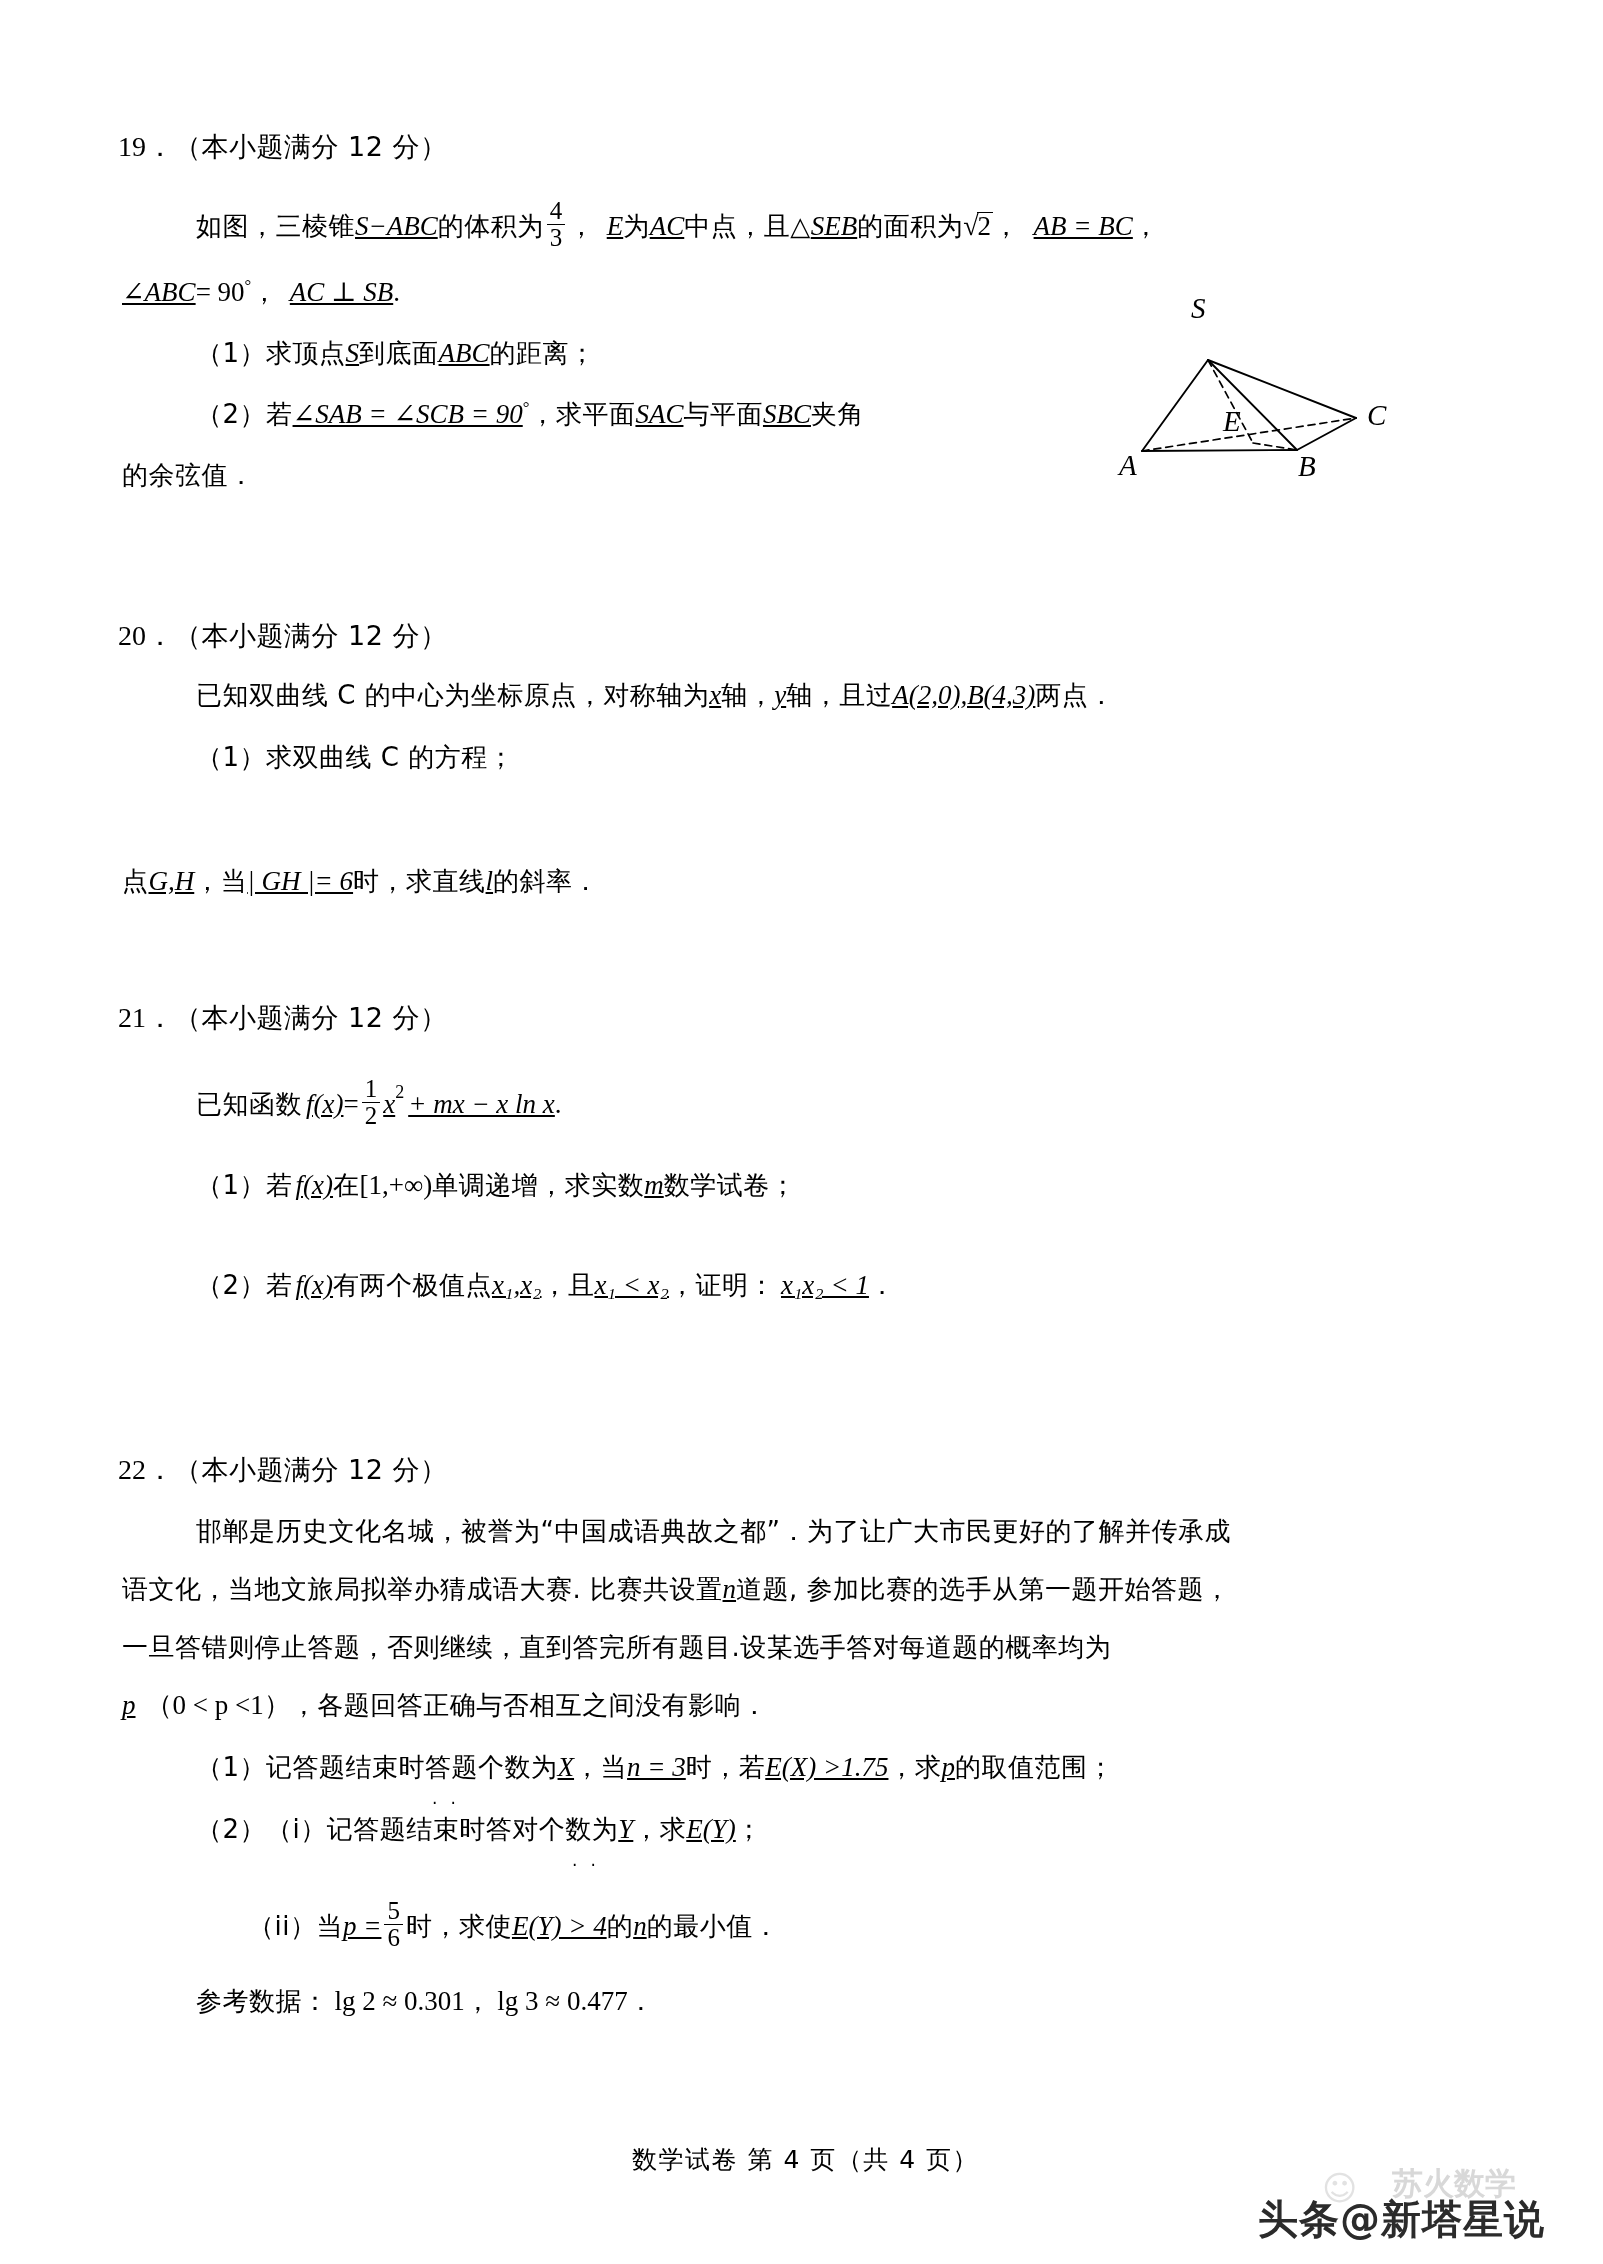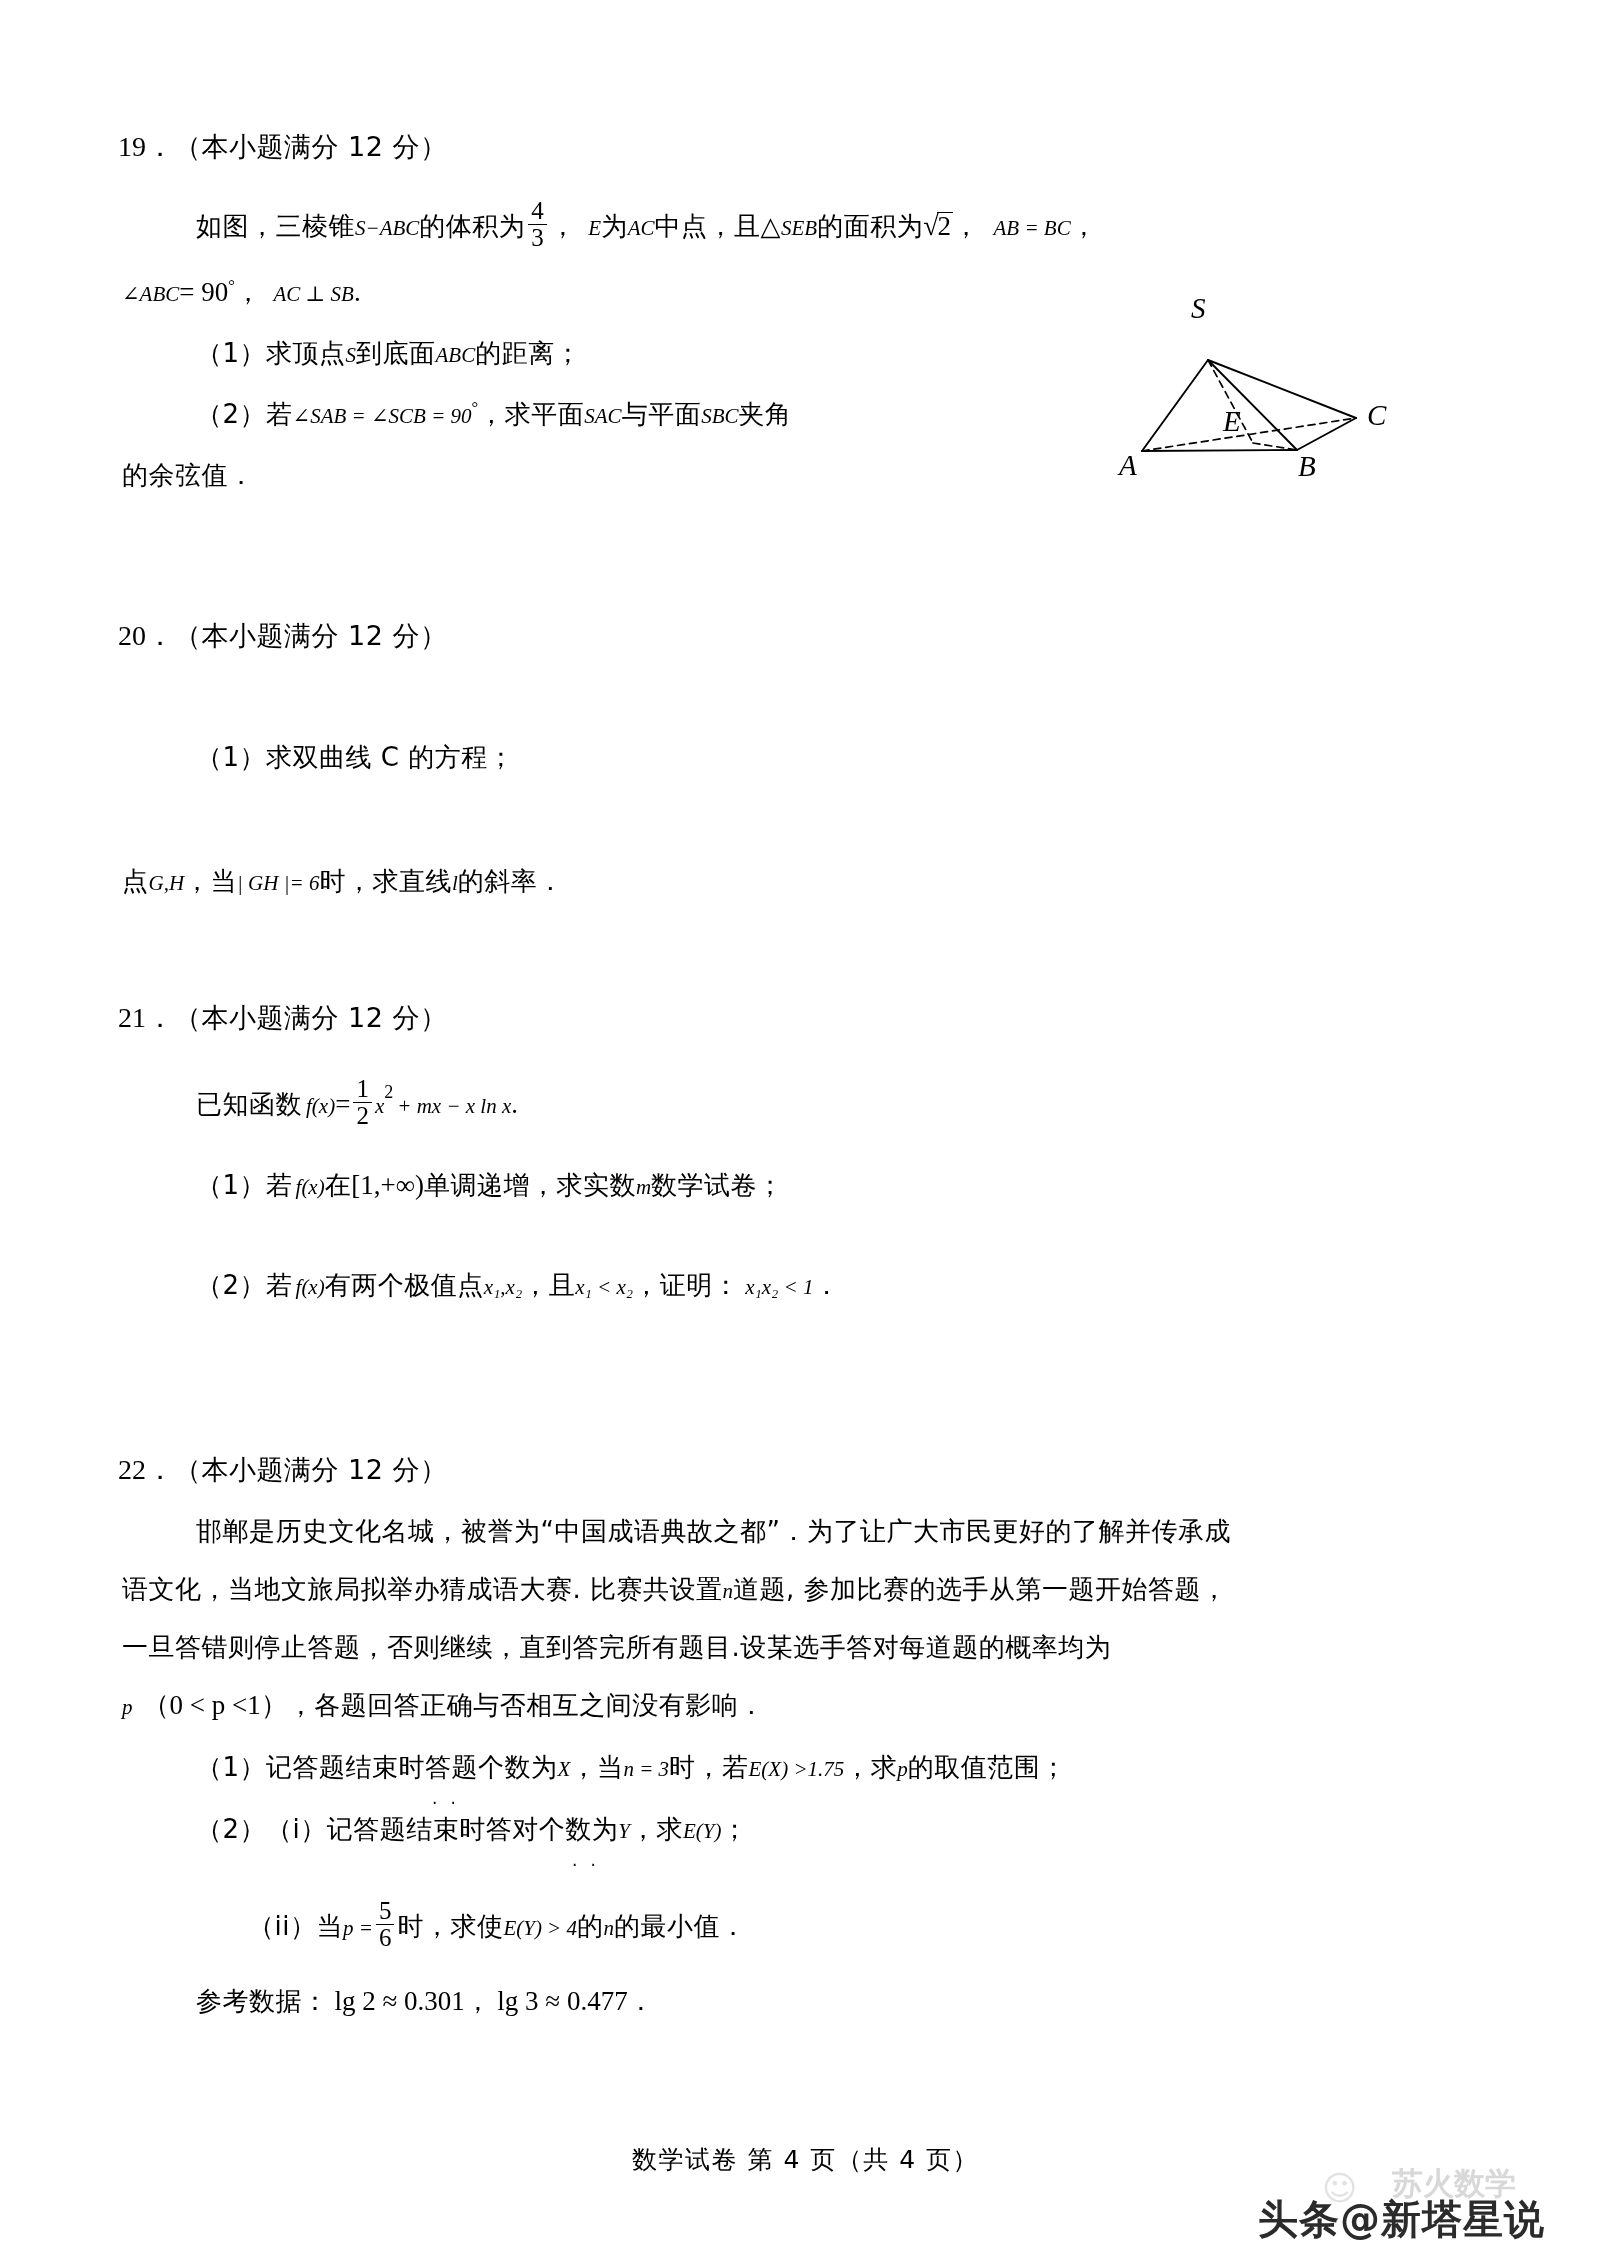--- a/index.html
+++ b/index.html
@@ -30,21 +30,22 @@
     white-space: nowrap;
   }
   .cjk {
     font-family: "DejaVu Sans", "Liberation Sans", sans-serif;
     font-size: 26px;
     letter-spacing: 0.5px;
   }
   .mi {           
     font-family: "Liberation Serif", "DejaVu Serif", serif;
     font-style: italic;
-    font-size: 21px;
+    font-size: 27px;
+    text-decoration: underline;
   }
   .mn {           
     font-family: "Liberation Serif", "DejaVu Serif", serif;
     font-style: normal;
     font-size: 27px;
   }
 
   .qnum {
     font-family: "Liberation Serif", "DejaVu Serif", serif;
     font-size: 28px;
@@ -178,20 +179,23 @@
     <span class="figlabel" style="left:133px; top:85px;">E</span>
     <span class="figlabel" style="left:277px; top:79px;">C</span>
     <span class="figlabel" style="left:29px; top:129px;">A</span>
     <span class="figlabel" style="left:208px; top:130px;">B</span>
   </div>
 
   <div class="blk qnum" style="left:118px; top:622px;">
     <span>20．</span><span class="cjk" style="font-size:27px;">（本小题满分 12 分）</span>
   </div>
 
+  <div class="blk" style="left:196px; top:682px;">
+    <span class="cjk">已知双曲线 C 的中心为坐标原点，对称轴为</span><span class="mi">x</span><span class="cjk">轴，</span><span class="mi">y</span><span class="cjk">轴，且过</span><span class="mi">A(2,0),B(4,3)</span><span class="cjk">两点．</span>
+  </div>
 
   <div class="blk cjk" style="left:196px; top:744px;">（1）求双曲线 C 的方程；</div>
 
 
   <div class="blk" style="left:122px; top:868px;">
     <span class="cjk">点</span><span class="mi">G,H</span><span class="cjk">，当</span><span class="mi">| GH |= 6</span><span class="cjk">时，求直线</span><span class="mi">l</span><span class="cjk">的斜率．</span>
   </div>
 
   <div class="blk qnum" style="left:118px; top:1004px;">
     <span>21．</span><span class="cjk" style="font-size:27px;">（本小题满分 12 分）</span>

